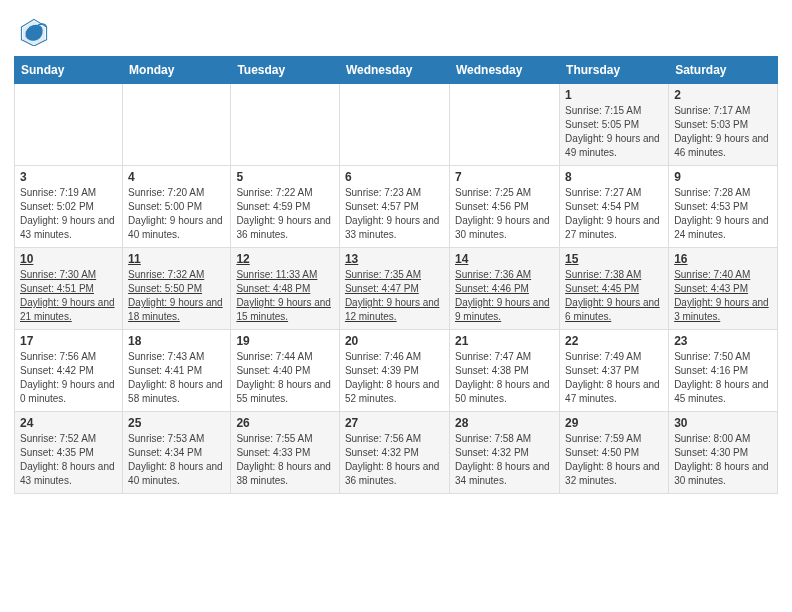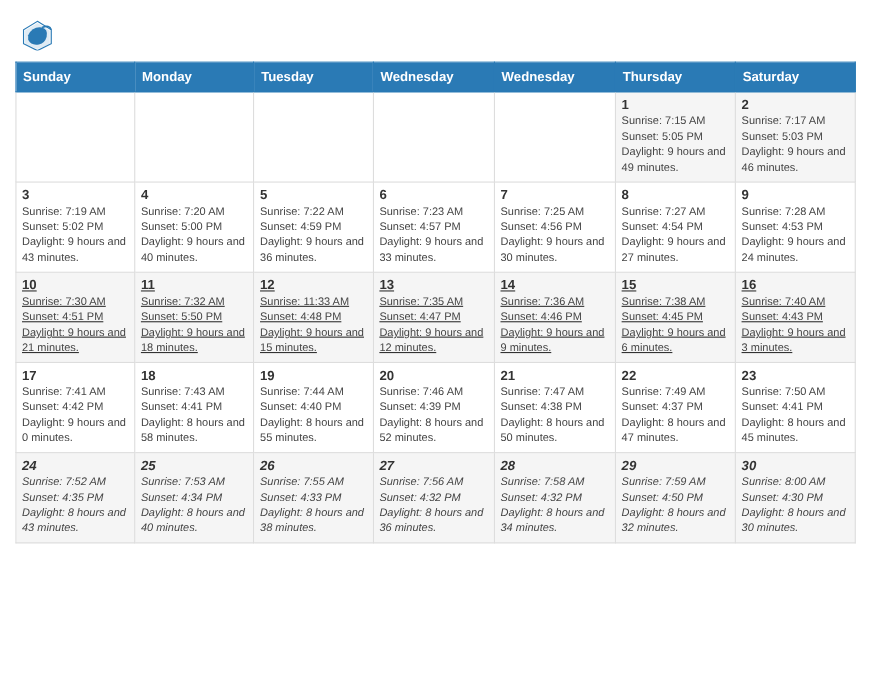--- a/index.html
+++ b/index.html
@@ -48,21 +48,21 @@
     .day-number { font-size: 12px; font-weight: bold; color: #333; margin-bottom: 2px; }
     .day-info { font-size: 10px; color: #444; line-height: 1.4; }
     
     .empty-cell { background: #fff !important; }
     
     
     .row-1 td { background: #f5f5f5; }
     .row-2 td { background: #fff; }
     .row-3 td { background: #f5f5f5; text-decoration: underline; }
     .row-4 td { background: #fff; }
-    .row-5 td { background: #f5f5f5; font-style: italic; }
+    .row-5 td { background: #f5f5f5; }
   </style>
 </head>
 <body>
 
 <div>
   <div class="header">
     <div class="logo">
       <svg class="logo-icon" viewBox="0 0 40 40">
         <polygon points="20,4 36,14 36,32 20,38 4,32 4,14" fill="#2a7ab5" opacity="0.15"></polygon>
         <polygon points="20,2 38,13 38,31 20,40 2,31 2,13" fill="none" stroke="#2a7ab5" stroke-width="1.5"></polygon>
@@ -213,21 +213,21 @@
               <div class="day-number">16</div>
               <div class="day-info">Sunrise: 7:40 AM
 Sunset: 4:43 PM
 Daylight: 9 hours
 and 3 minutes.</div>
             </td>
           </tr>
           <tr class="row-4">
             <td>
               <div class="day-number">17</div>
-              <div class="day-info">Sunrise: 7:41 AM
+              <div class="day-info">Sunrise: 7:56 AM
 Sunset: 4:42 PM
 Daylight: 9 hours
 and 0 minutes.</div>
             </td>
             <td>
               <div class="day-number">18</div>
               <div class="day-info">Sunrise: 7:43 AM
 Sunset: 4:41 PM
 Daylight: 8 hours
 and 58 minutes.</div>
@@ -256,21 +256,21 @@
             <td>
               <div class="day-number">22</div>
               <div class="day-info">Sunrise: 7:49 AM
 Sunset: 4:37 PM
 Daylight: 8 hours
 and 47 minutes.</div>
             </td>
             <td>
               <div class="day-number">23</div>
               <div class="day-info">Sunrise: 7:50 AM
-Sunset: 4:41 PM
+Sunset: 4:16 PM
 Daylight: 8 hours
 and 45 minutes.</div>
             </td>
           </tr>
           <tr class="row-5">
             <td>
               <div class="day-number">24</div>
               <div class="day-info">Sunrise: 7:52 AM
 Sunset: 4:35 PM
 Daylight: 8 hours

